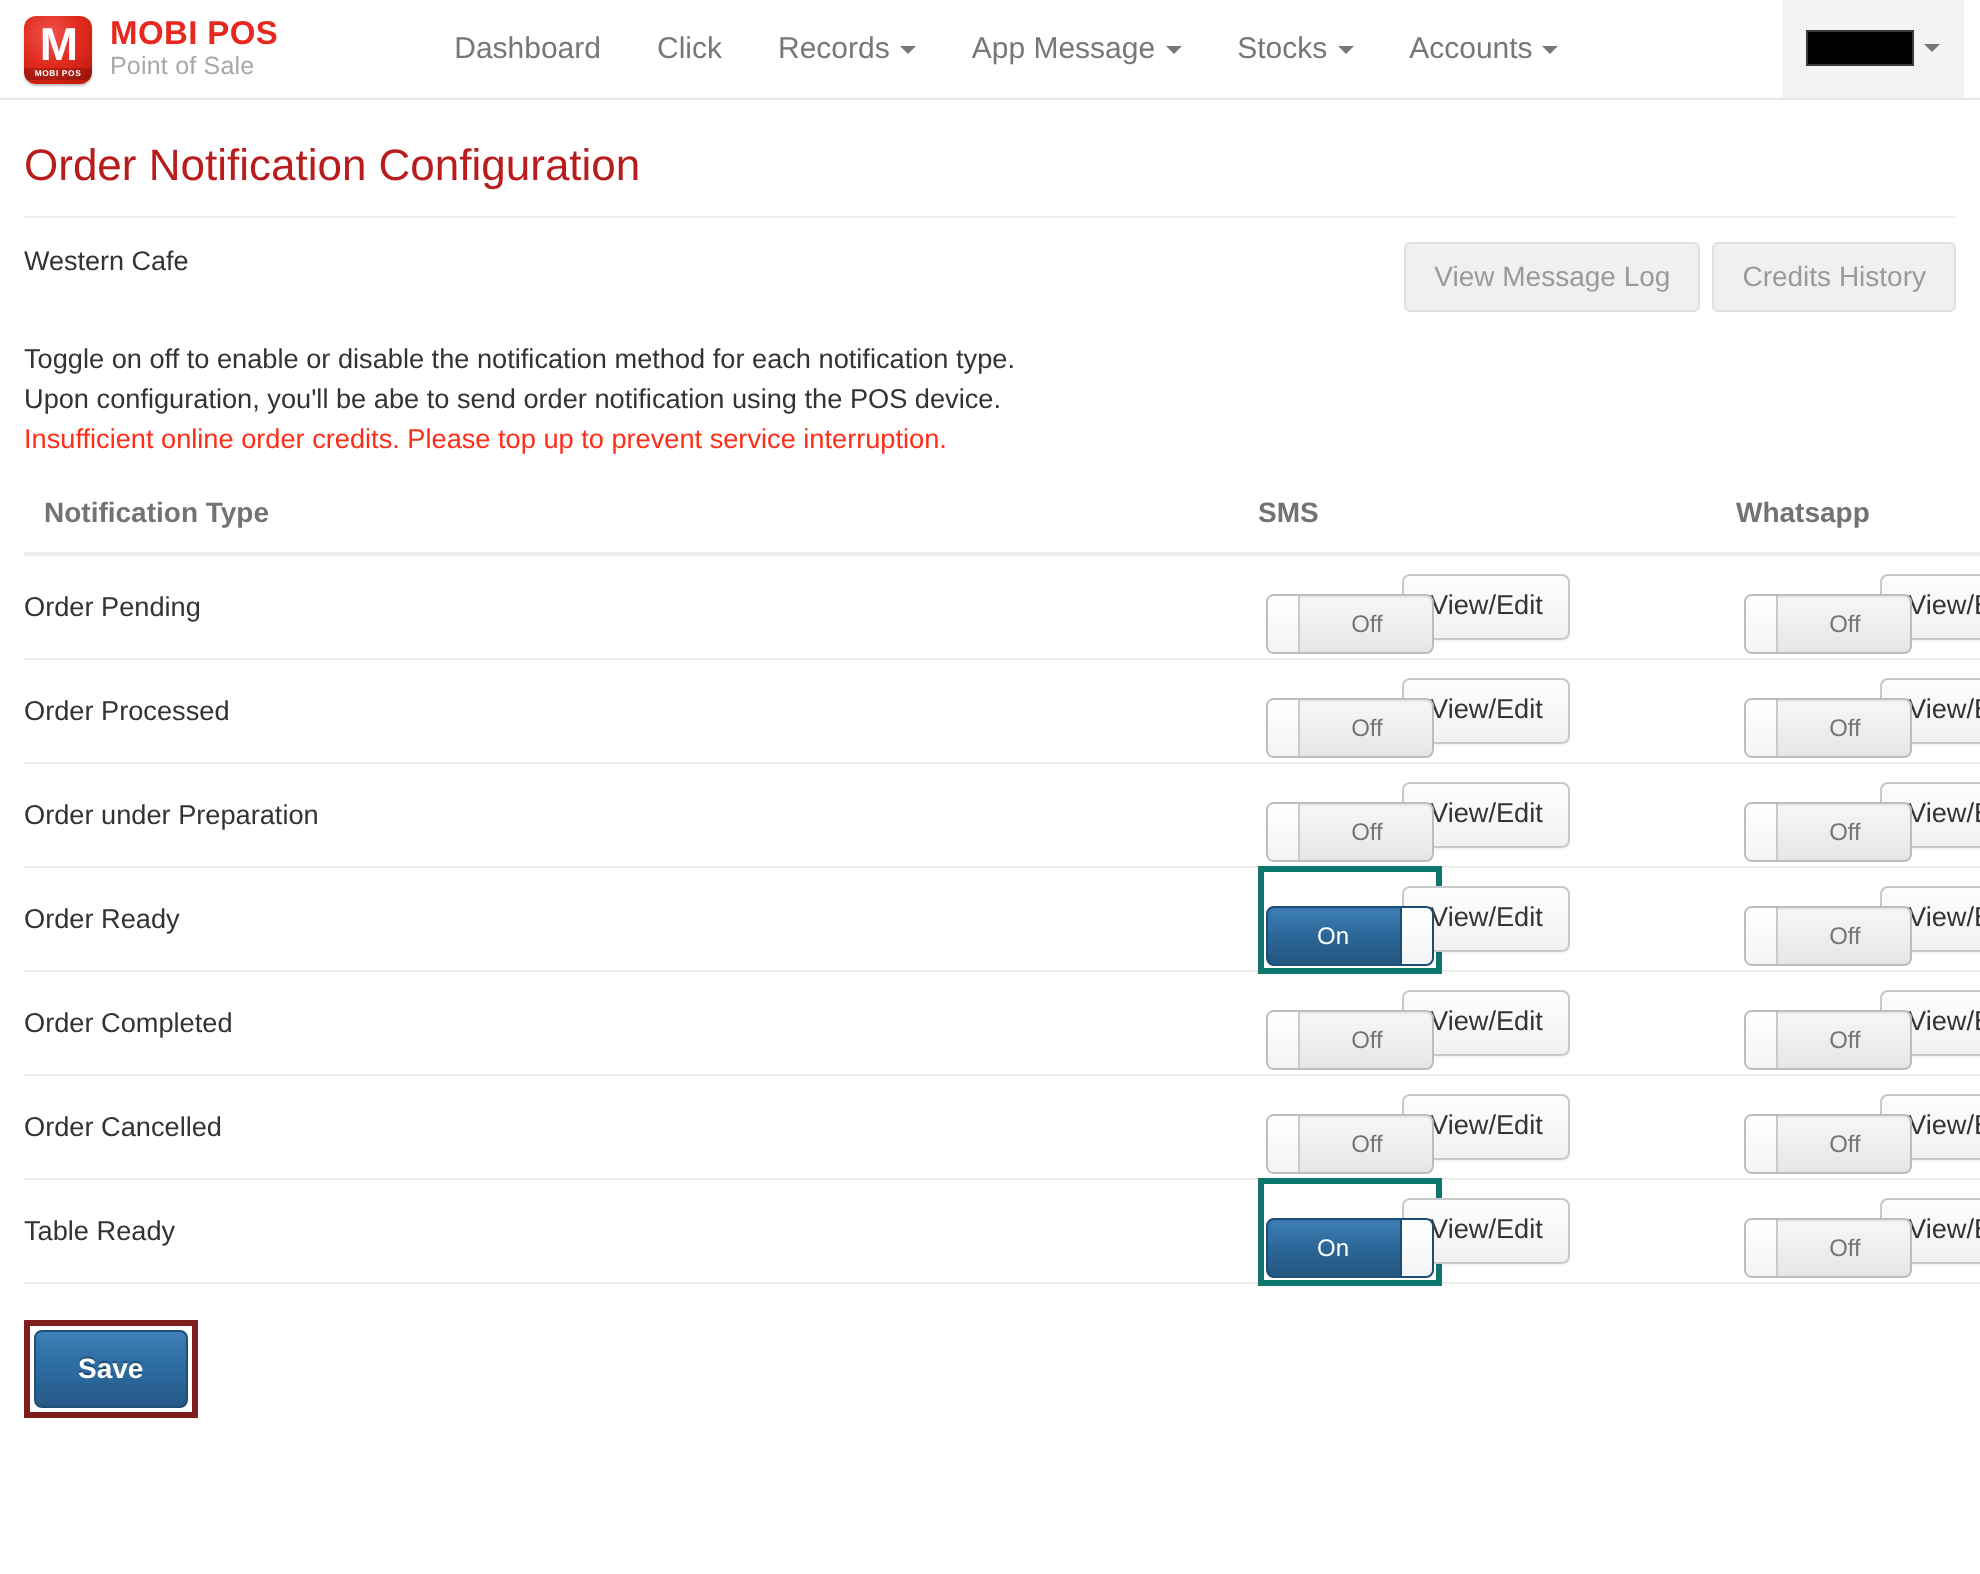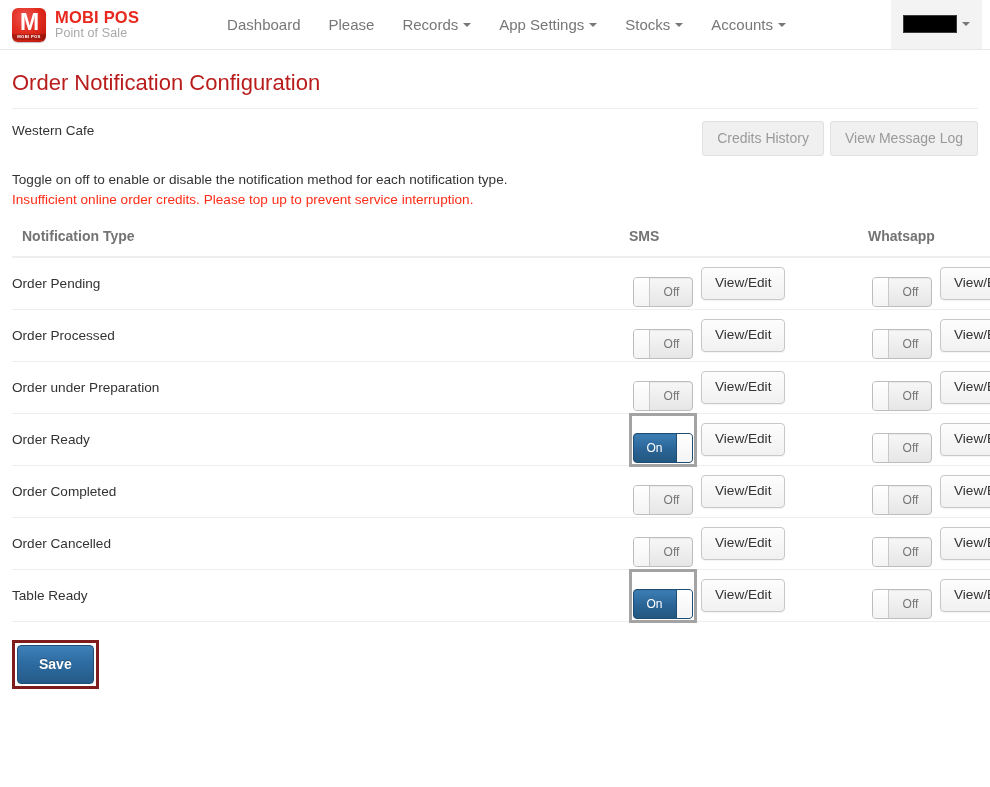--- a/index.html
+++ b/index.html
@@ -181,21 +181,21 @@
   .col-type { width: 617px; }
   .col-toggle { width: 72px; }
   .col-btn { width: 105px; }
   .col-gap { width: 62px; }
 
   .cellwrap { display: flex; align-items: center; height: 51px; }
 
   
   .toggle {
     position: relative;
-    width: 60px; height: 30px;
+    width: 84px; height: 30px;
     border-radius: 4px;
     border: 1px solid #bdbdbd;
     cursor: pointer;
     overflow: hidden;
     user-select: none;
     box-shadow: inset 0 1px 1px rgba(0,0,0,.06);
     margin-top: 16px;
   }
   .toggle .label {
     position: absolute;
@@ -219,21 +219,21 @@
   
   .toggle.on {
     background: linear-gradient(to bottom, #3d7fb5 0%, #2a6496 55%, #23587f 100%);
     border-color: #1d4d73;
   }
   .toggle.on .knob { right: 0; border-left: 1px solid #1d4d73; }
   .toggle.on .label { left: 0; right: 17px; justify-content: center; color: #ffffff; }
 
   .hl-box {
     display: inline-block;
-    border: 3px solid #a3a3a3;
+    border: 3px solid #0f766e;
     padding: 1px;
     line-height: 0;
   }
   .hl-box-plain { display: inline-block; padding: 4px; }
 
   
   .btn-viewedit {
     background: linear-gradient(to bottom, #fdfdfd 0%, #f1f1f1 100%);
     border: 1px solid #c8c8c8;
     border-radius: 4px;
@@ -282,28 +282,28 @@
       <span class="brand-title">MOBI POS</span>
       <span class="brand-sub">Point of Sale</span>
     </div>
   </div>
 
   <div class="nav-items">
     <a class="nav-item">
       <span>Dashboard</span>
     </a>
     <a class="nav-item">
-      <span>Please</span>
+      <span>Click</span>
     </a>
     <a class="nav-item">
       <span>Records</span>
       <i class="caret"></i>
     </a>
     <a class="nav-item">
-      <span>App Settings</span>
+      <span>App Message</span>
       <i class="caret"></i>
     </a>
     <a class="nav-item">
       <span>Stocks</span>
       <i class="caret"></i>
     </a>
     <a class="nav-item">
       <span>Accounts</span>
       <i class="caret"></i>
     </a>
@@ -318,27 +318,28 @@
 </div>
 
 <div class="container">
 
   <h1 class="page-title">Order Notification Configuration</h1>
   <hr class="hr-light">
 
   <div class="subhead-row">
     <div class="branch-name">Western Cafe</div>
     <div class="subhead-actions">
+      <button class="btn-gray">View Message Log</button>
       <button class="btn-gray">Credits History</button>
-      <button class="btn-gray">View Message Log</button>
     </div>
   </div>
 
   <div class="instructions">
     <div>Toggle on off to enable or disable the notification method for each notification type.</div>
+    <div>Upon configuration, you'll be abe to send order notification using the POS device.</div>
     <div class="warn">Insufficient online order credits. Please top up to prevent service interruption.</div>
   </div>
 
   <table class="ntable">
     <colgroup>
       <col class="col-type">
         <col class="col-toggle">
         <col class="col-btn">
       <col class="col-gap">
         <col class="col-toggle">

